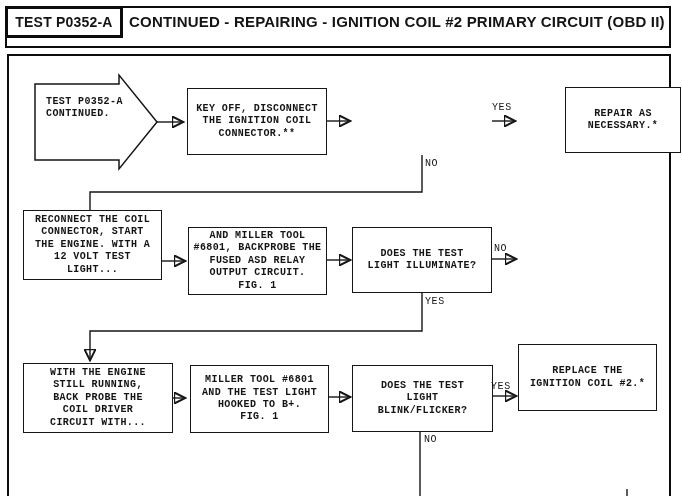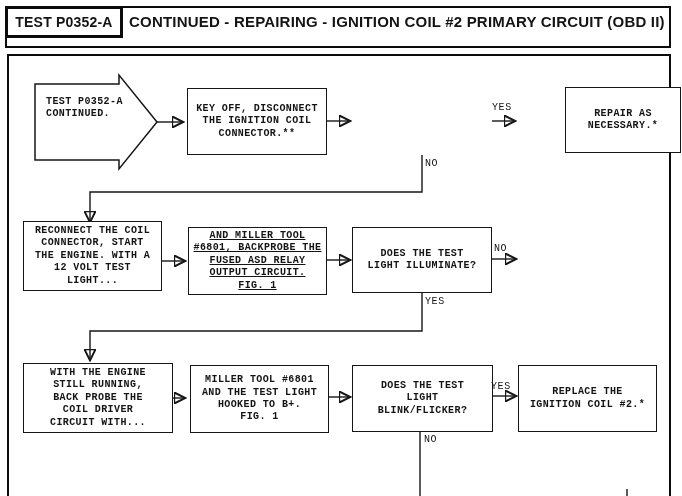--- a/index.html
+++ b/index.html
@@ -50,28 +50,28 @@
     box-sizing:border-box;padding:2px;
   }
   .starttext{
     position:absolute;left:46px;top:96px;width:108px;
     white-space:pre-line;text-align:left;
     font-size:10px;line-height:12.4px;font-weight:600;letter-spacing:.4px;
   }
   .n-key-off          {left:187px;top:88px; width:140px;height:67px;}
   .n-terminal         {left:352px;top:87px; width:140px;height:68px;}
   .n-repair-necessary {left:517px;top:87px; width:116px;height:66px;margin-left:48px;}
-  .n-reconnect        {left:23px; top:221px;width:139px;height:70px;}
-  .n-backprobe        {left:188px;top:227px;width:139px;height:68px;text-decoration:underline;}
+  .n-reconnect        {left:23px; top:210px;width:139px;height:70px;}
+  .n-backprobe        {left:188px;top:227px;width:139px;height:68px;}
   .n-illuminate       {left:352px;top:227px;width:140px;height:66px;}
   .n-repair-asd       {left:518px;top:227px;width:139px;height:68px;}
   .n-engine           {left:23px; top:363px;width:150px;height:70px;}
   .n-tool-hooked      {left:190px;top:365px;width:139px;height:68px;}
   .n-blink            {left:352px;top:365px;width:141px;height:67px;}
-  .n-replace          {left:518px;top:365px;width:139px;height:67px;}
+  .n-replace          {left:518px;top:344px;width:139px;height:67px;}
 
   
   .edge-label{
     position:absolute;font-size:10px;font-weight:400;letter-spacing:.6px;
     background:transparent;
   }
   .l-terminal-yes {left:492px;top:102px;}
   .l-terminal-no  {left:425px;top:158px;}
   .l-illuminate-no{left:494px;top:243px;}
   .l-illuminate-yes{left:425px;top:296px;}

